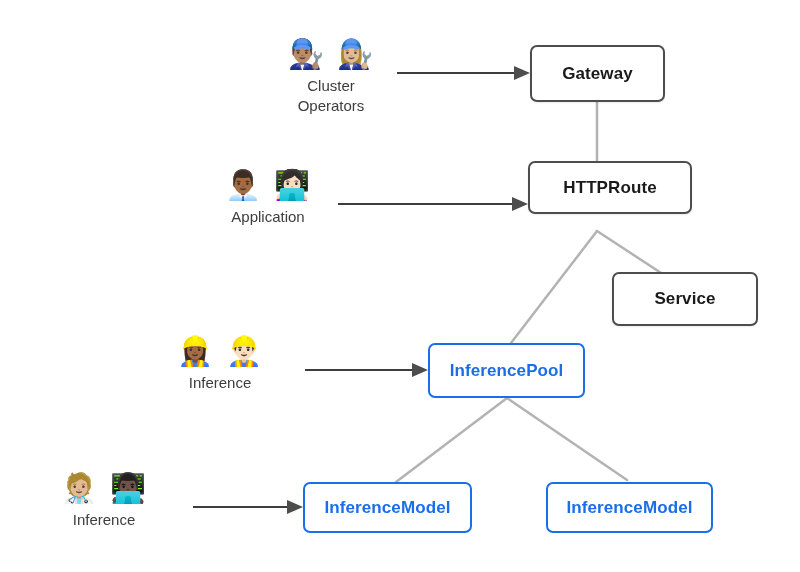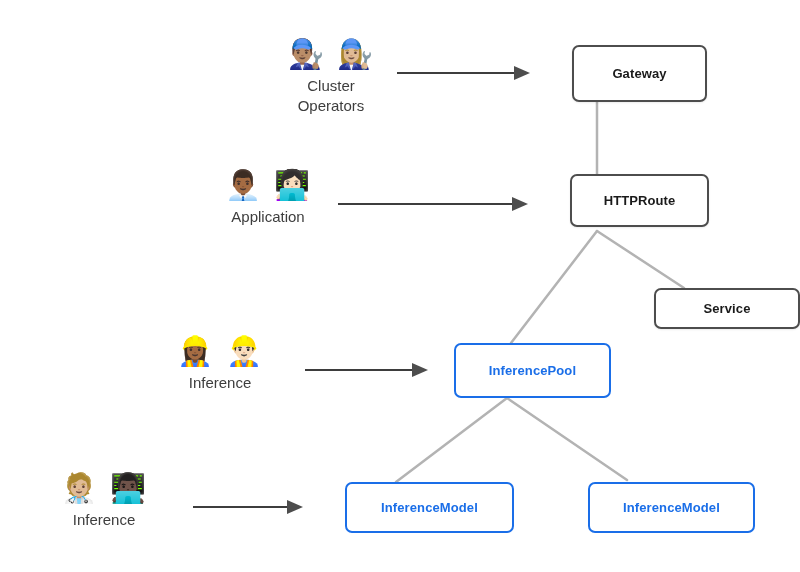--- a/index.html
+++ b/index.html
@@ -39,23 +39,22 @@
   }
   .node {
     position: absolute;
     box-sizing: border-box;
     background: #ffffff;
     border-radius: 7px;
     display: flex;
     align-items: center;
     justify-content: center;
     font-weight: 700;
-    font-size: 13px;
+    font-size: 17px;
     letter-spacing: 0.1px;
-    margin-left: 42px;
   }
   .node.gray {
     border: 2.5px solid #4d4d4d;
     color: #1a1a1a;
     box-shadow: 0 1px 2px rgba(0,0,0,0.08);
   }
   .node.blue {
     border: 2.5px solid #1a6ee8;
     color: #1a6ee8;
   }
@@ -109,29 +108,29 @@
     <g class="arrow">
       <line x1="193" y1="507" x2="289" y2="507"></line>
       <polygon points="303,507 287,500 287,514"></polygon>
     </g>
   </svg>
 
   <div class="node gray" style="left:530px; top:45px; width:135px; height:57px;">
     <span>Gateway</span>
   </div>
 
-  <div class="node gray" style="left:528px; top:174px; width:139px; height:53px;">
+  <div class="node gray" style="left:528px; top:161px; width:164px; height:53px;">
     <span>HTTPRoute</span>
   </div>
 
-  <div class="node gray" style="left:612px; top:288px; width:146px; height:41px;justify-content:center;">
+  <div class="node gray" style="left:612px; top:272px; width:146px; height:54px;justify-content:center;">
     <span>Service</span>
   </div>
 
-  <div class="node blue" style="left:412px; top:343px; width:157px; height:55px;">
+  <div class="node blue" style="left:428px; top:343px; width:157px; height:55px;">
     <span>InferencePool</span>
   </div>
 
   <div class="node blue" style="left:303px; top:482px; width:169px; height:51px;">
     <span>InferenceModel</span>
   </div>
 
   <div class="node blue" style="left:546px; top:482px; width:167px; height:51px;">
     <span>InferenceModel</span>
   </div>

